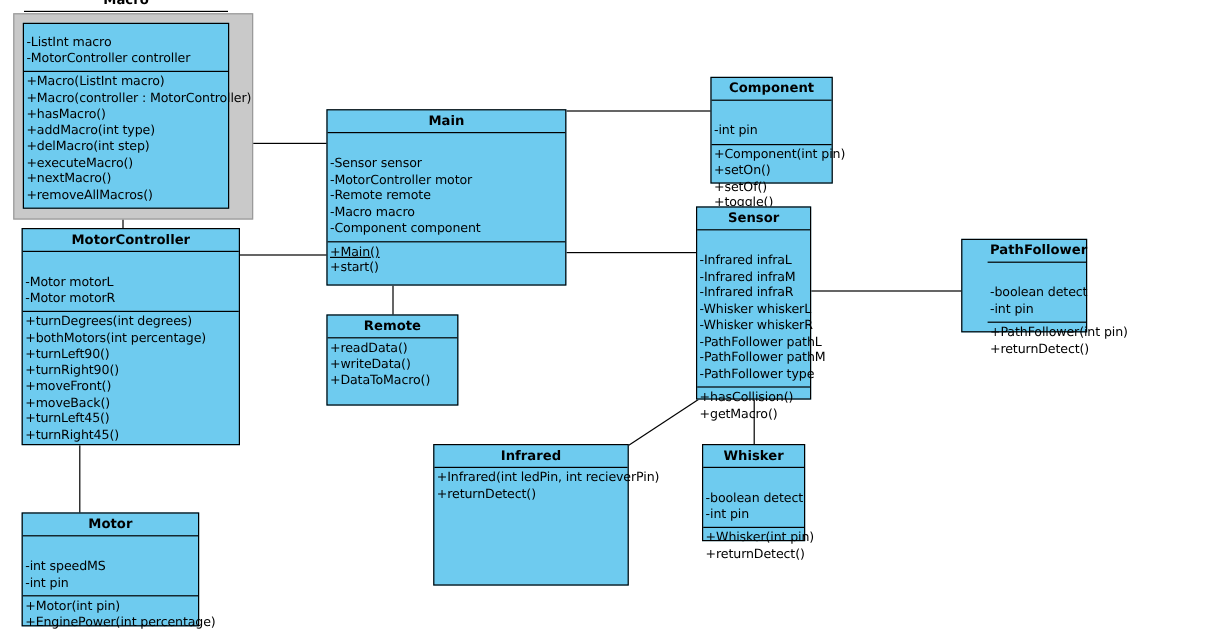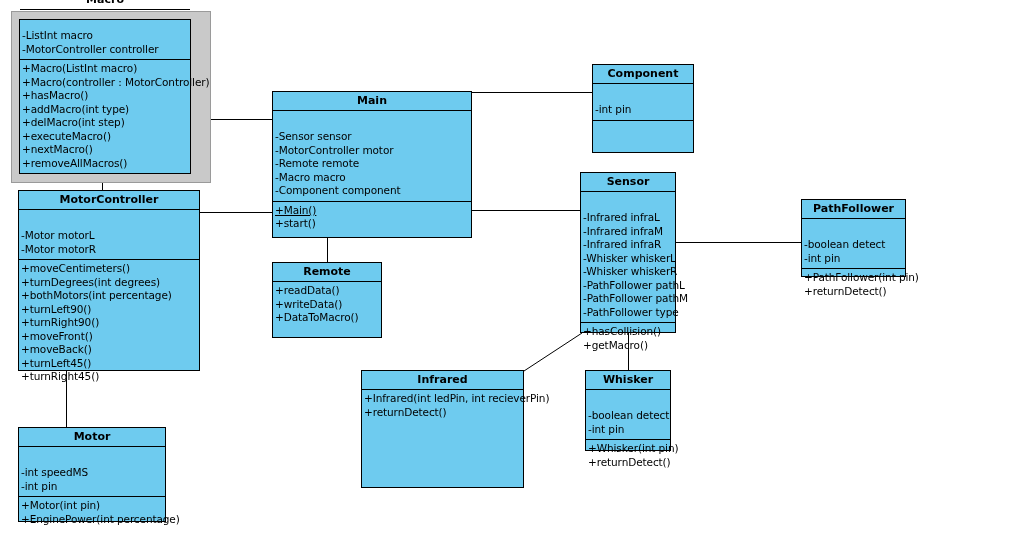--- a/index.html
+++ b/index.html
@@ -125,21 +125,20 @@
     </div>
   </div>
 
   <div class="uml" style="left:18px; top:190px; width:182px; height:181px;">
     <div class="uml-title">MotorController</div>
     <div class="uml-attrs">
       <div class="uml-row">-Motor motorL</div>
       <div class="uml-row">-Motor motorR</div>
     </div>
     <div class="uml-ops">
-      <div class="uml-row">+moveCentimeters()</div>
       <div class="uml-row">+turnDegrees(int degrees)</div>
       <div class="uml-row">+bothMotors(int percentage)</div>
       <div class="uml-row">+turnLeft90()</div>
       <div class="uml-row">+turnRight90()</div>
       <div class="uml-row">+moveFront()</div>
       <div class="uml-row">+moveBack()</div>
       <div class="uml-row">+turnLeft45()</div>
       <div class="uml-row">+turnRight45()</div>
     </div>
   </div>
@@ -178,41 +177,47 @@
       <div class="uml-row">+writeData()</div>
       <div class="uml-row">+DataToMacro()</div>
     </div>
   </div>
 
   <div class="uml" style="left:592px; top:64px; width:102px; height:89px;">
     <div class="uml-title">Component</div>
     <div class="uml-attrs">
       <div class="uml-row">-int pin</div>
     </div>
+    <div class="uml-ops">
+      <div class="uml-row">+Component(int pin)</div>
+      <div class="uml-row">+setOn()</div>
+      <div class="uml-row">+setOf()</div>
+      <div class="uml-row">+toggle()</div>
+    </div>
   </div>
 
   <div class="uml" style="left:580px; top:172px; width:96px; height:161px;">
     <div class="uml-title">Sensor</div>
     <div class="uml-attrs">
       <div class="uml-row">-Infrared infraL</div>
       <div class="uml-row">-Infrared infraM</div>
       <div class="uml-row">-Infrared infraR</div>
       <div class="uml-row">-Whisker whiskerL</div>
       <div class="uml-row">-Whisker whiskerR</div>
       <div class="uml-row">-PathFollower pathL</div>
       <div class="uml-row">-PathFollower pathM</div>
       <div class="uml-row">-PathFollower type</div>
     </div>
     <div class="uml-ops">
       <div class="uml-row">+hasCollision()</div>
       <div class="uml-row">+getMacro()</div>
     </div>
   </div>
 
-  <div class="uml" style="left:801px; top:199px; width:105px; height:78px;">
+  <div class="uml" style="left:801px; top:199px; width:105px; height:78px;padding-left:21px;">
     <div class="uml-title">PathFollower</div>
     <div class="uml-attrs">
       <div class="uml-row">-boolean detect</div>
       <div class="uml-row">-int pin</div>
     </div>
     <div class="uml-ops">
       <div class="uml-row">+PathFollower(int pin)</div>
       <div class="uml-row">+returnDetect()</div>
     </div>
   </div>

